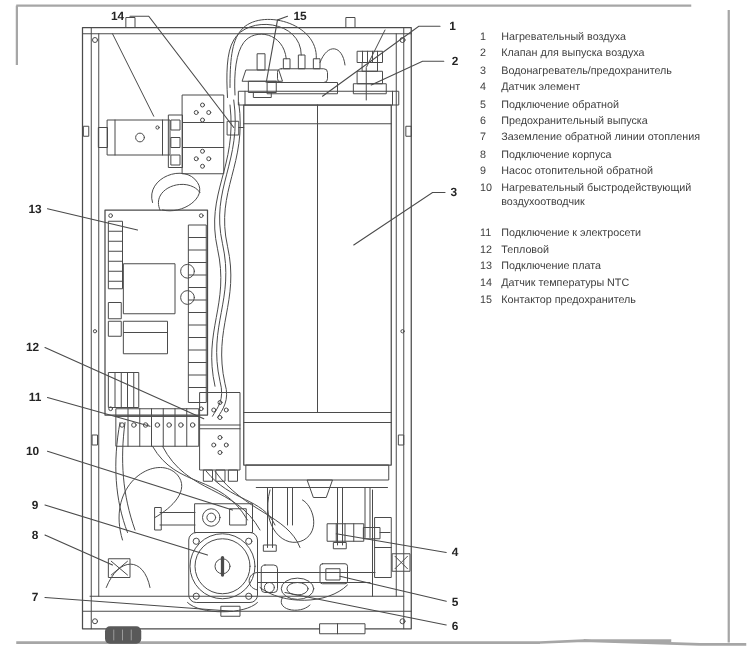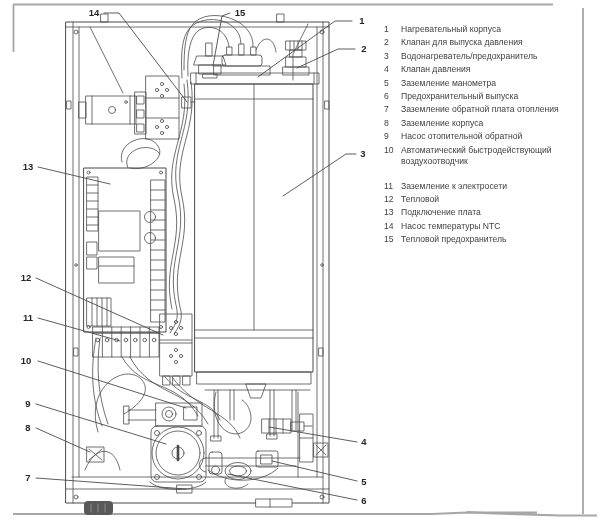--- a/index.html
+++ b/index.html
@@ -292,73 +292,73 @@
     <text x="26" y="281">12</text>
     <text x="28" y="170">13</text>
     <text x="94" y="16">14</text>
     <text x="240" y="16">15</text>
   </g>
 </svg>
 
   <div class="legend">
     <div class="legend-row">
         <span class="num">1</span>
-        <span class="lbl">Нагревательный корпуса</span>
+        <span class="lbl">Нагревательный воздуха</span>
       </div>
     <div class="legend-row">
         <span class="num">2</span>
-        <span class="lbl">Клапан для выпуска давления</span>
+        <span class="lbl">Клапан для выпуска воздуха</span>
       </div>
     <div class="legend-row">
         <span class="num">3</span>
         <span class="lbl">Водонагреватель/предохранитель</span>
       </div>
     <div class="legend-row">
         <span class="num">4</span>
-        <span class="lbl">Клапан давления</span>
+        <span class="lbl">Датчик элемент</span>
       </div>
     <div class="legend-row">
         <span class="num">5</span>
-        <span class="lbl">Заземление манометра</span>
+        <span class="lbl">Подключение обратной</span>
       </div>
     <div class="legend-row">
         <span class="num">6</span>
         <span class="lbl">Предохранительный выпуска</span>
       </div>
     <div class="legend-row">
         <span class="num">7</span>
-        <span class="lbl">Заземление обратной плата отопления</span>
+        <span class="lbl">Заземление обратной линии отопления</span>
       </div>
     <div class="legend-row">
         <span class="num">8</span>
-        <span class="lbl">Заземление корпуса</span>
+        <span class="lbl">Подключение корпуса</span>
       </div>
     <div class="legend-row">
         <span class="num">9</span>
         <span class="lbl">Насос отопительной обратной</span>
       </div>
     <div class="legend-row">
         <span class="num">10</span>
-        <span class="lbl">Автоматический быстродействующий воздухоотводчик</span>
+        <span class="lbl">Нагревательный быстродействующий воздухоотводчик</span>
       </div>
     <div class="legend-row legend-gap">
         <span class="num">11</span>
-        <span class="lbl">Заземление к электросети</span>
+        <span class="lbl">Подключение к электросети</span>
       </div>
     <div class="legend-row">
         <span class="num">12</span>
         <span class="lbl">Тепловой</span>
       </div>
     <div class="legend-row">
         <span class="num">13</span>
         <span class="lbl">Подключение плата</span>
       </div>
     <div class="legend-row">
         <span class="num">14</span>
-        <span class="lbl">Насос температуры NTC</span>
+        <span class="lbl">Датчик температуры NTC</span>
       </div>
     <div class="legend-row">
         <span class="num">15</span>
-        <span class="lbl">Тепловой предохранитель</span>
+        <span class="lbl">Контактор предохранитель</span>
       </div>
   </div>
 
 </div>
 
 </body></html>

